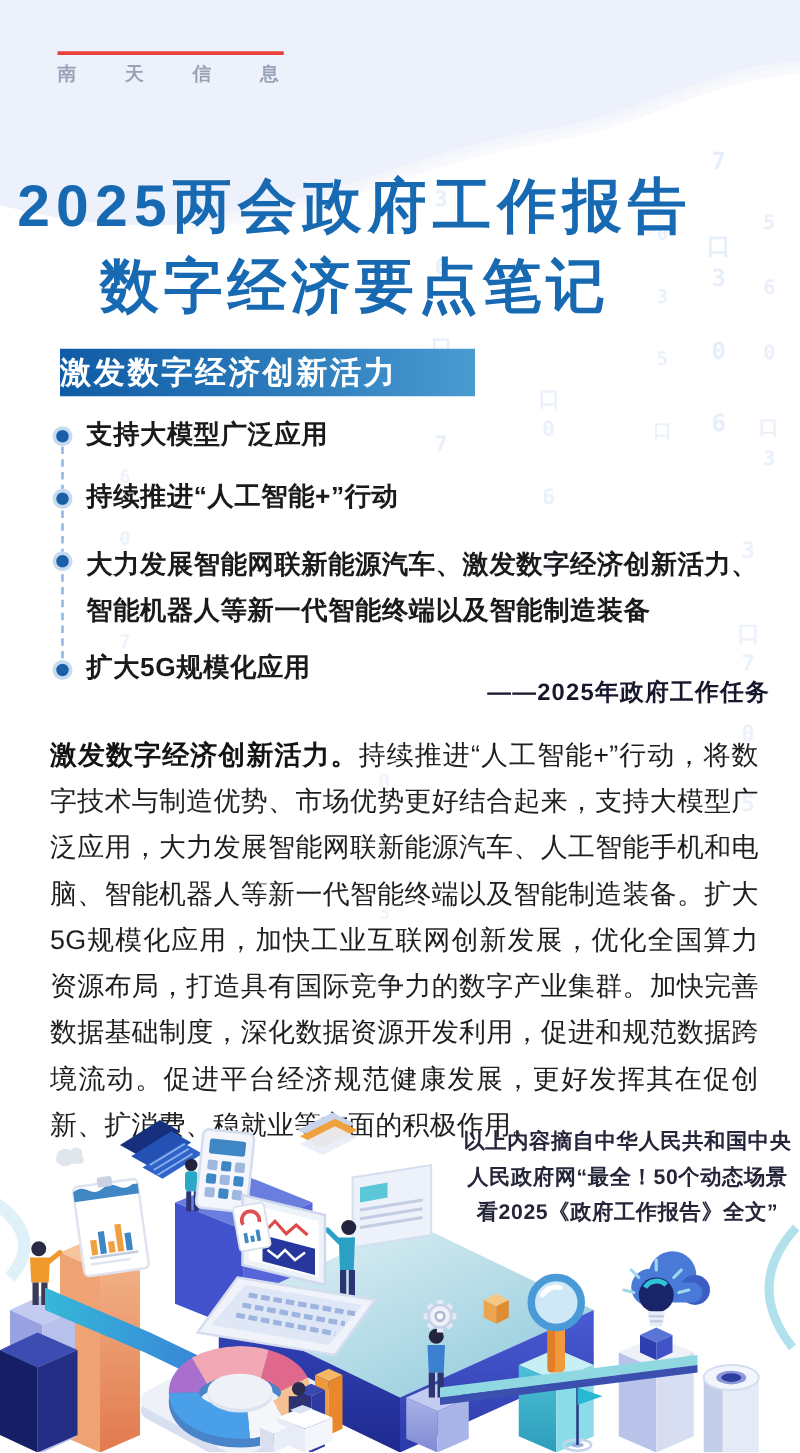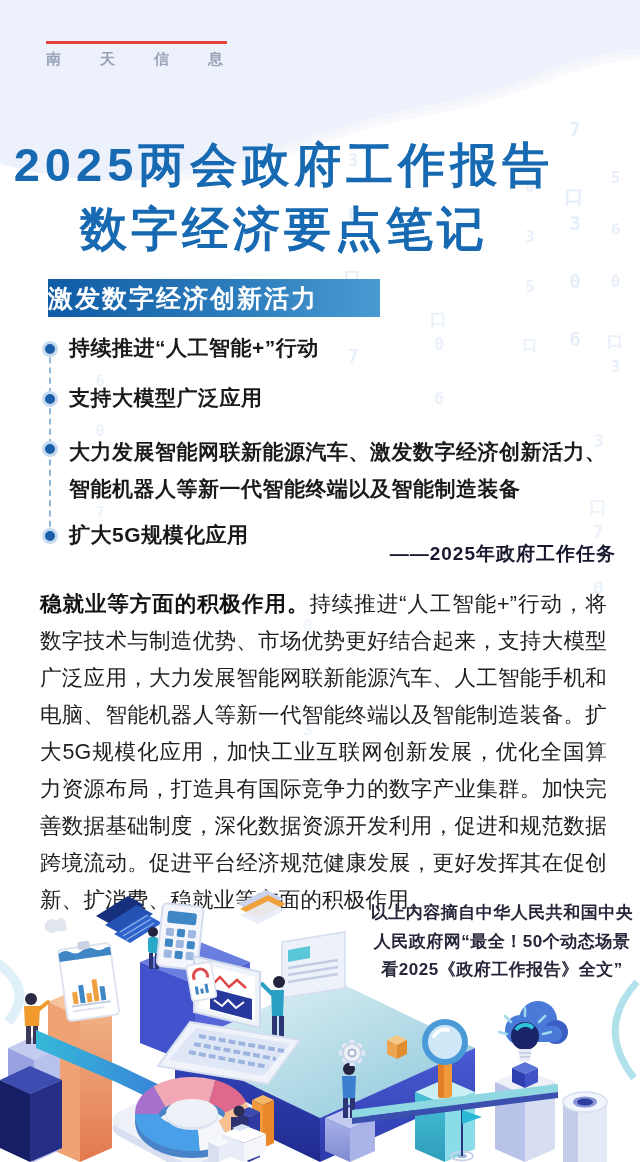--- a/index.html
+++ b/index.html
@@ -82,28 +82,28 @@
     <div class="logo-sub">南天信息</div>
   </div>
 
   <div class="title1">2025两会政府工作报告</div>
   <div class="title2">数字经济要点笔记</div>
 
   <div class="banner">激发数字经济创新活力</div>
 
   <div class="bullets">
     <div class="bullet-connector"></div>
+    <div class="bullet m2">支持大模型广泛应用</div>
     <div class="bullet m1">持续推进“人工智能+”行动</div>
-    <div class="bullet m2">支持大模型广泛应用</div>
     <div class="bullet m3">大力发展智能网联新能源汽车、激发数字经济创新活力、智能机器人等新一代智能终端以及智能制造装备</div>
     <div class="bullet">扩大5G规模化应用</div>
   </div>
   <div class="attribution">——2025年政府工作任务</div>
 
-  <p class="para"><b>稳就业等方面的积极作用。</b><span>持续推进“人工智能+”行动，将数字技术与制造优势、市场优势更好结合起来，支持大模型广泛应用，大力发展智能网联新能源汽车、人工智能手机和电脑、智能机器人等新一代智能终端以及智能制造装备。扩大5G规模化应用，加快工业互联网创新发展，优化全国算力资源布局，打造具有国际竞争力的数字产业集群。加快完善数据基础制度，深化数据资源开发利用，促进和规范数据跨境流动。促进平台经济规范健康发展，更好发挥其在促创新、扩消费、稳就业等方面的积极作用。</span></p>
+  <p class="para"><b>激发数字经济创新活力。</b><span>持续推进“人工智能+”行动，将数字技术与制造优势、市场优势更好结合起来，支持大模型广泛应用，大力发展智能网联新能源汽车、人工智能手机和电脑、智能机器人等新一代智能终端以及智能制造装备。扩大5G规模化应用，加快工业互联网创新发展，优化全国算力资源布局，打造具有国际竞争力的数字产业集群。加快完善数据基础制度，深化数据资源开发利用，促进和规范数据跨境流动。促进平台经济规范健康发展，更好发挥其在促创新、扩消费、稳就业等方面的积极作用。</span></p>
 
   <div class="source">
     <span>以上内容摘自中华人民共和国中央</span>
     <span>人民政府网“最全！50个动态场景</span>
     <span>看2025《政府工作报告》全文”</span>
   </div>
 
   <svg class="illu" width="640" height="292" viewBox="0 0 640 292" style="overflow:hidden">
     <defs>
       <linearGradient id="gIce" x1="0" y1="0" x2="1" y2="1">

